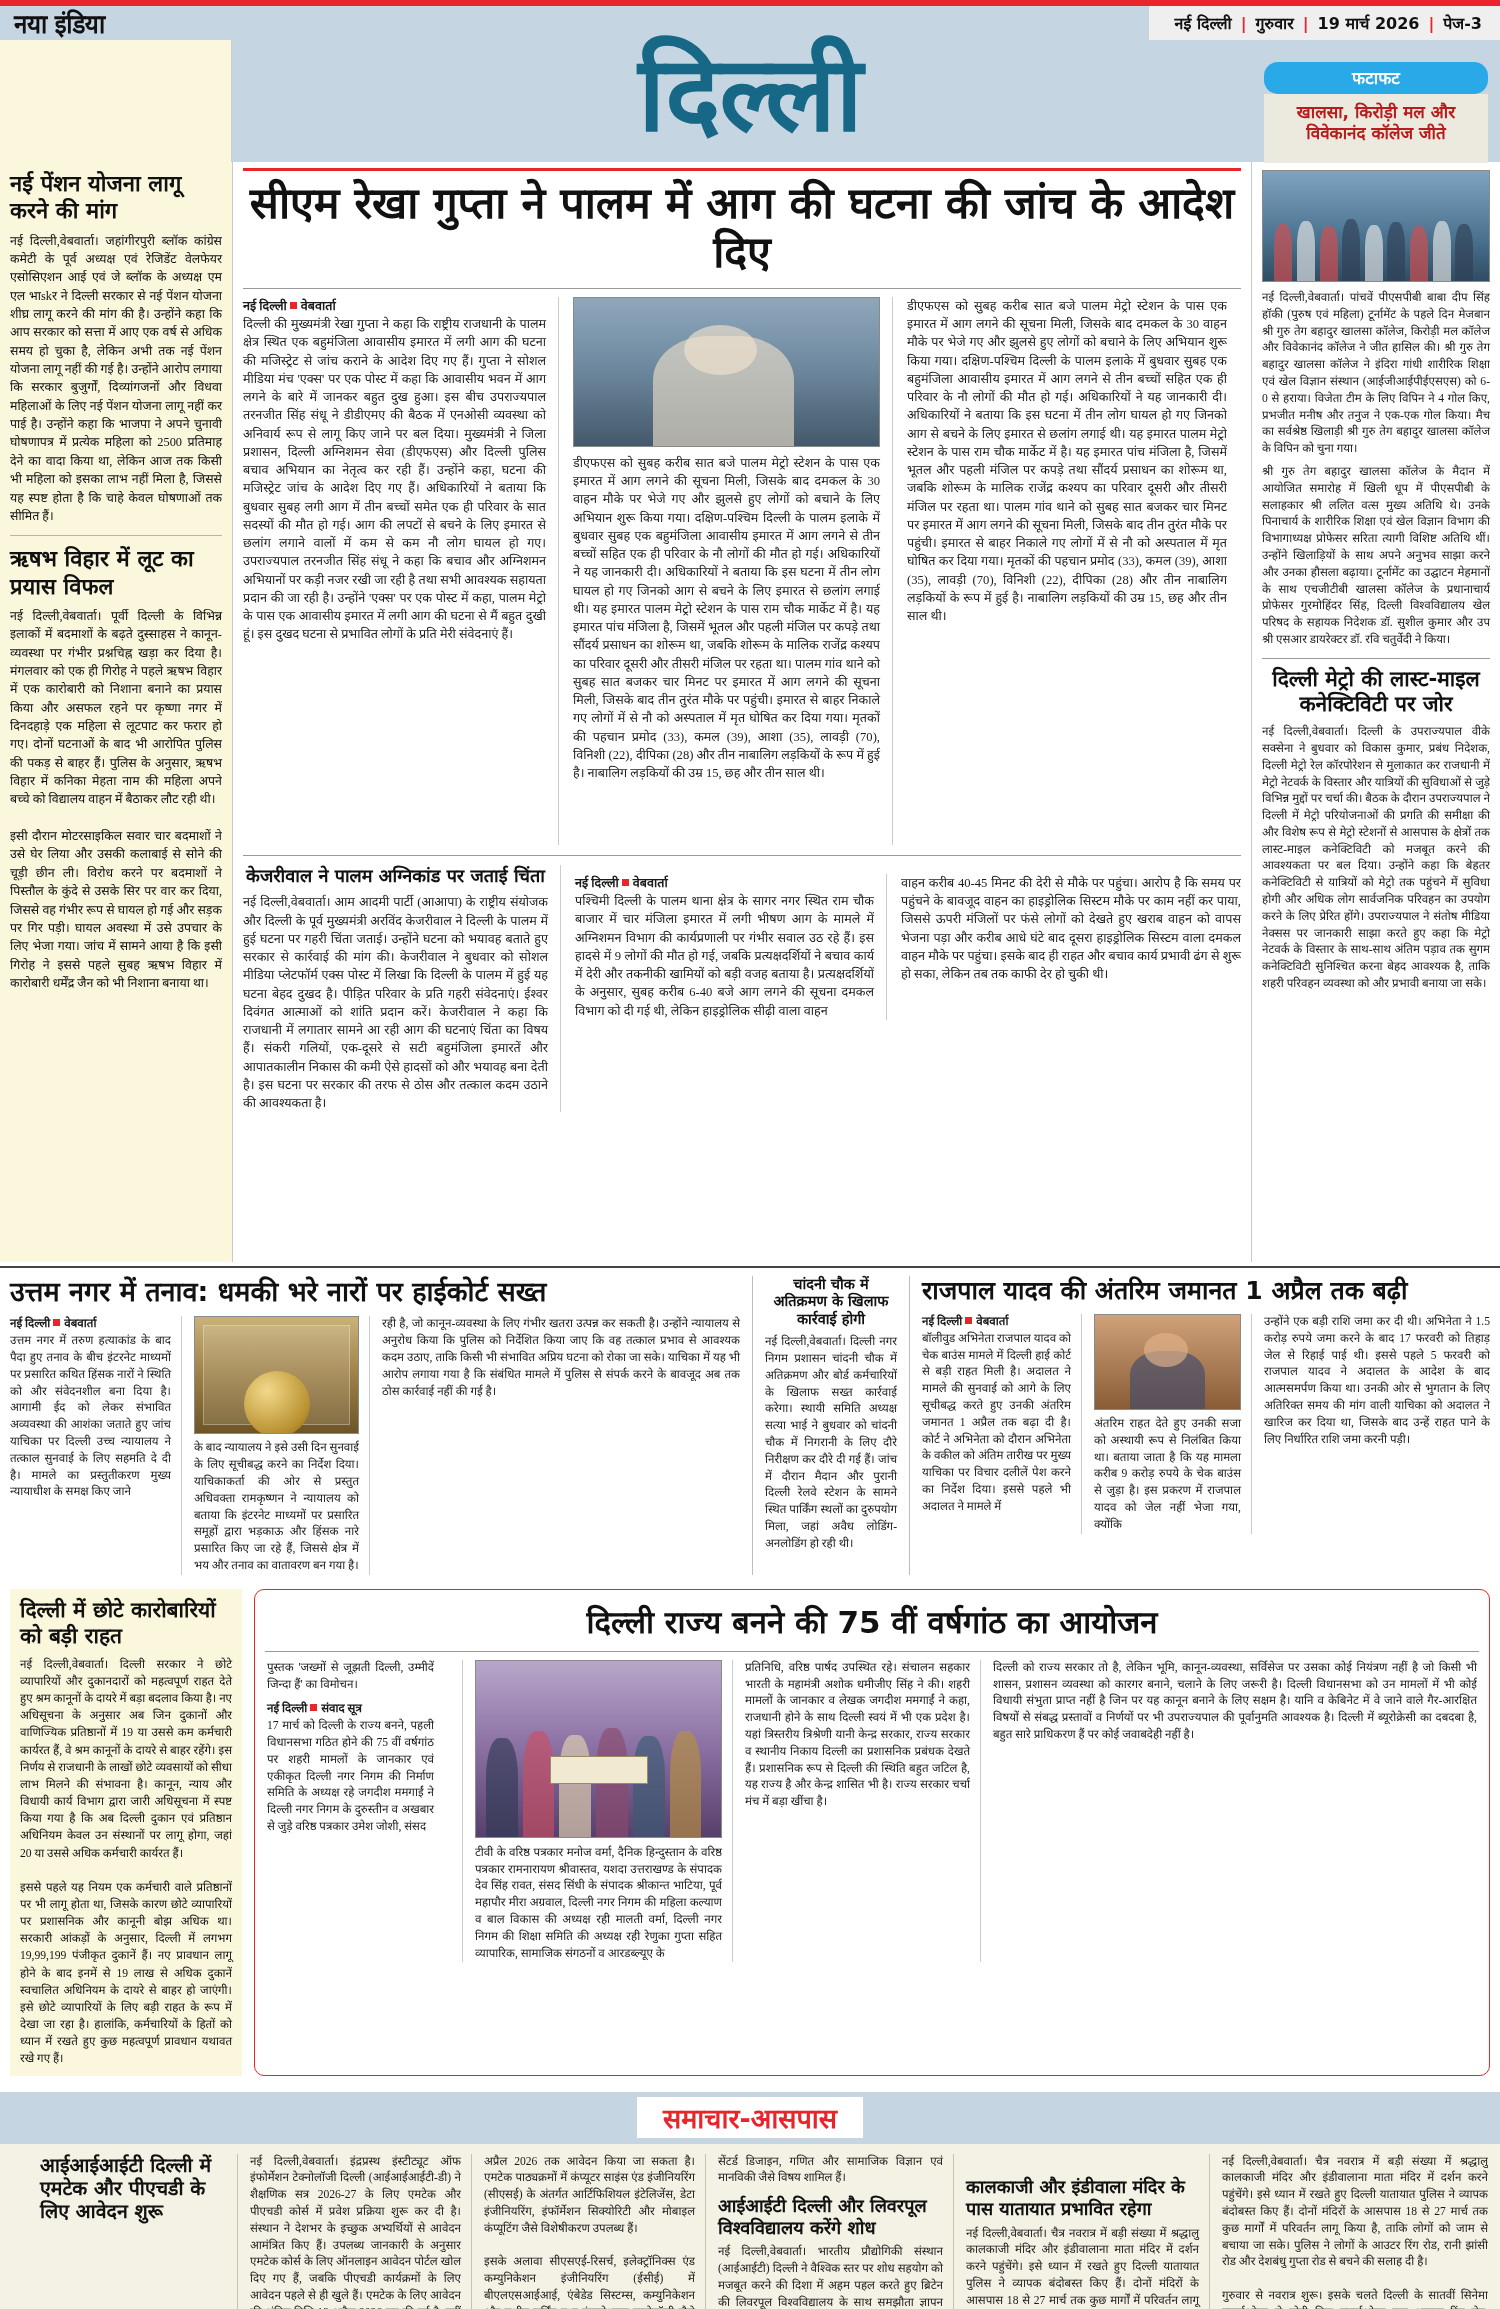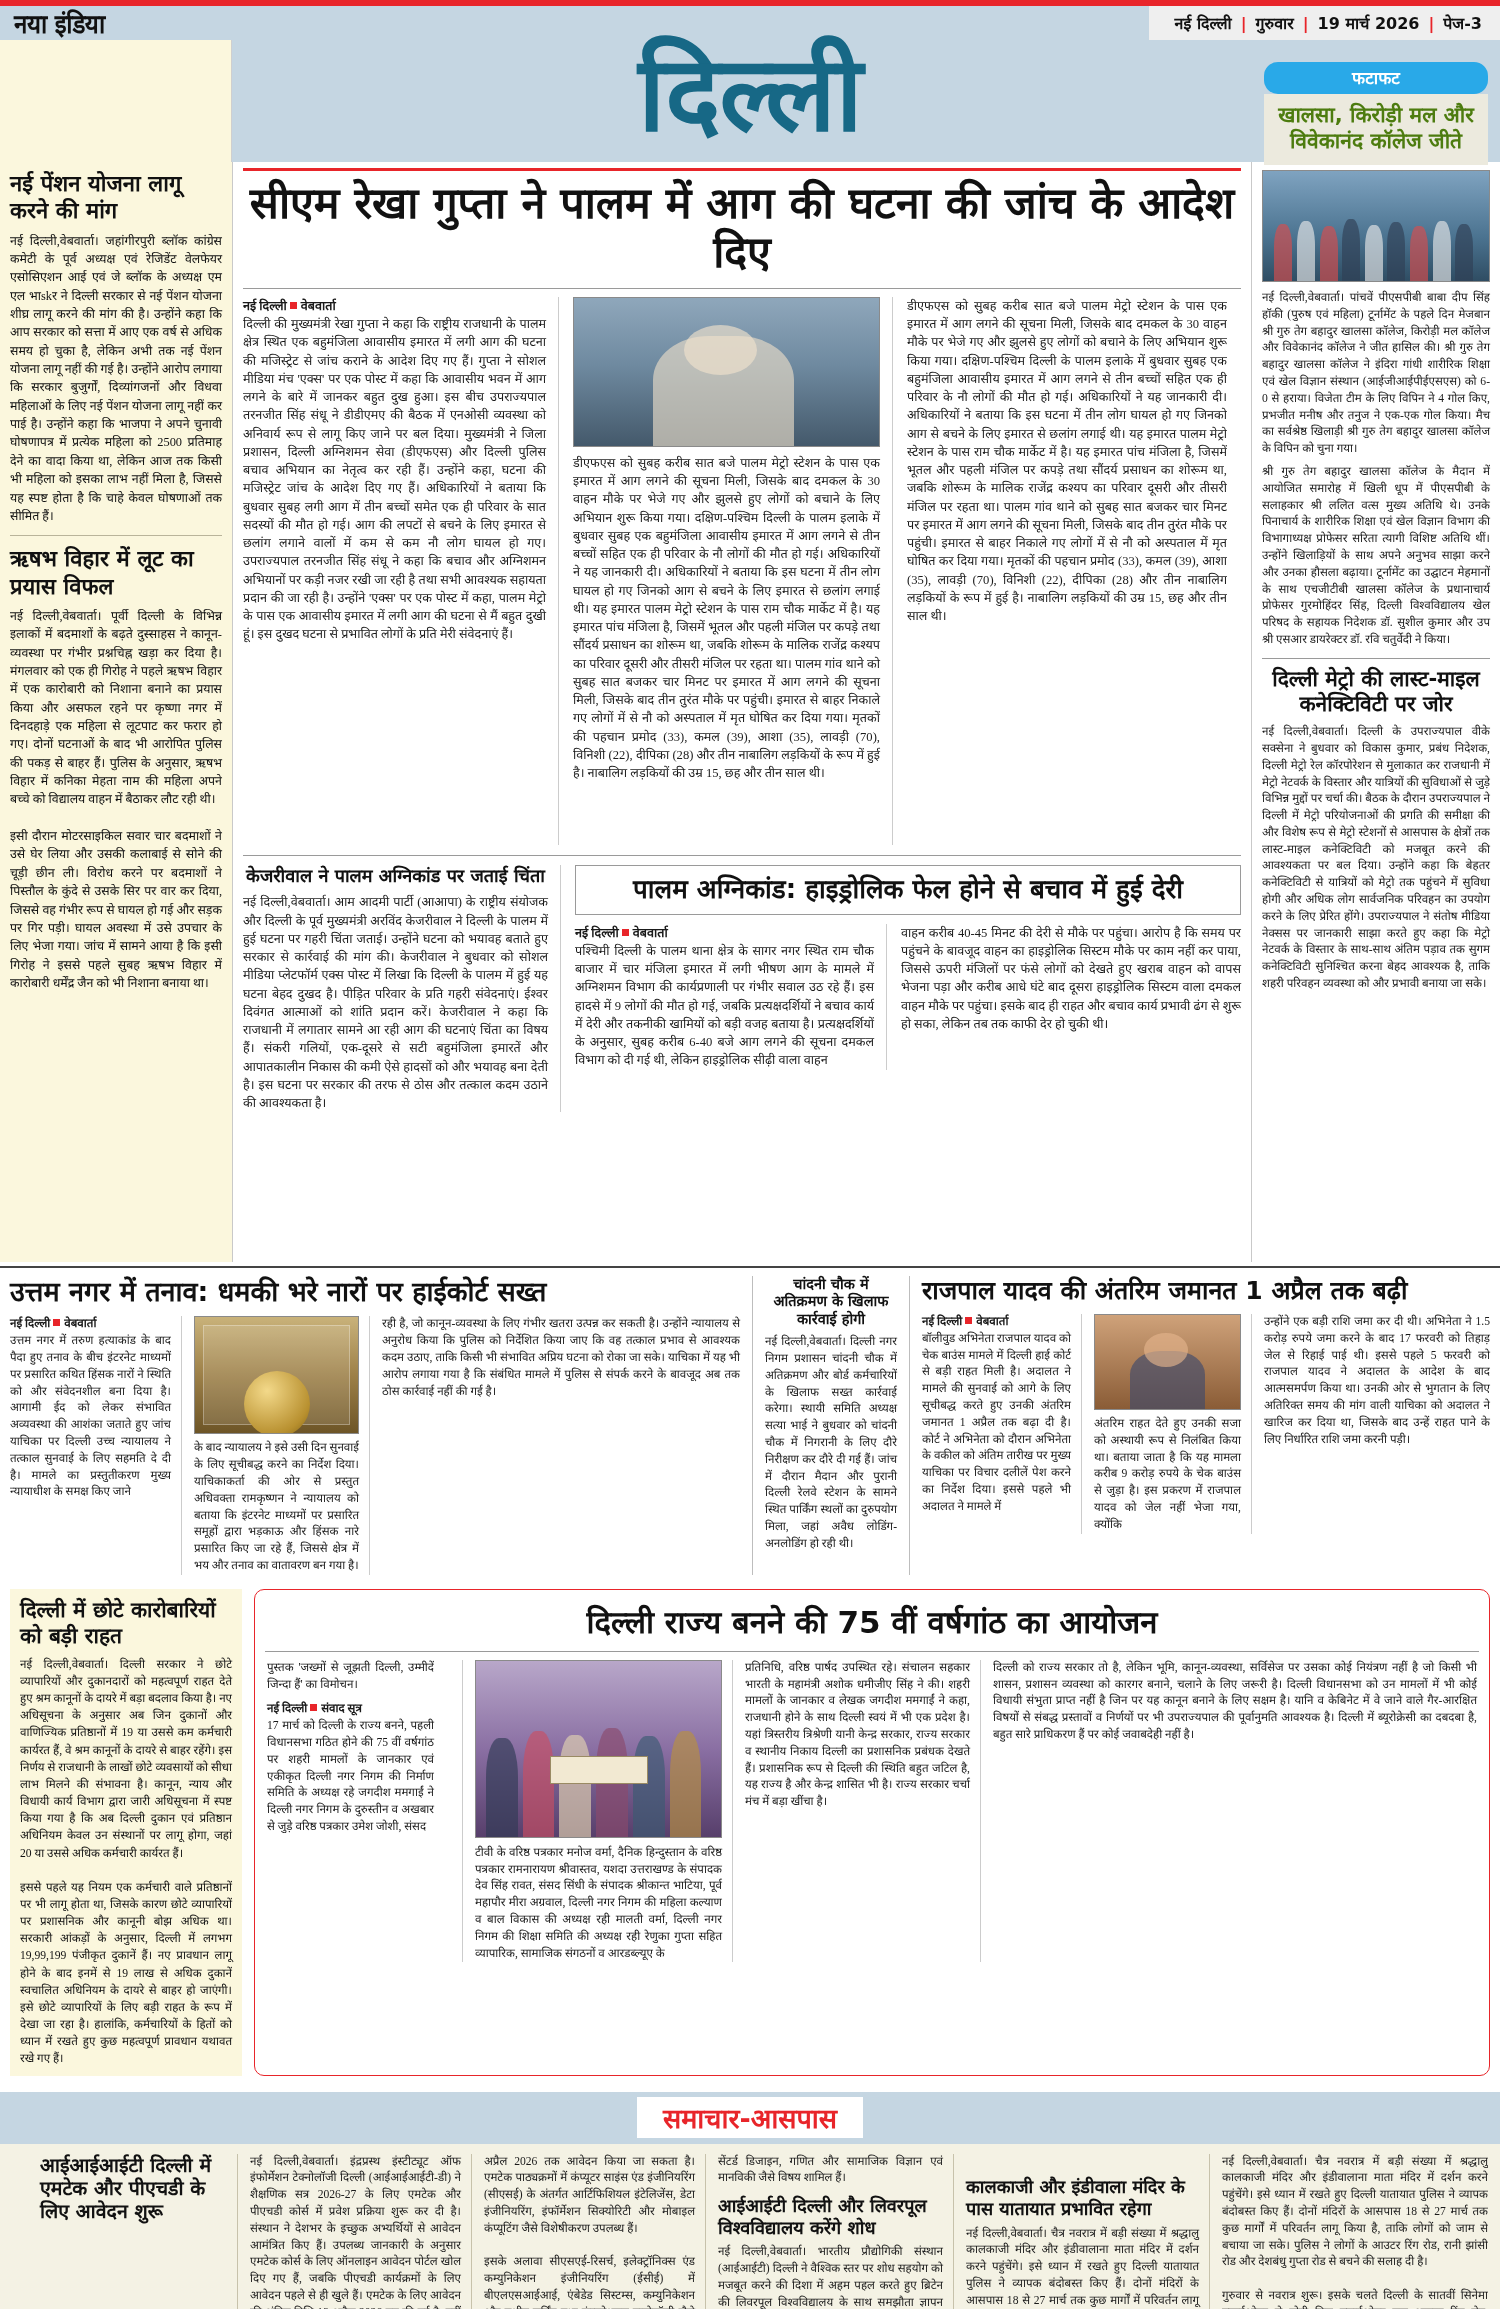--- a/index.html
+++ b/index.html
@@ -50,23 +50,23 @@
   }
   .fatafat-wrap {
     position:absolute; right:12px; top:22px; width:224px;
   }
   .fatafat-badge {
     background:#29a9e8; color:#fff; text-align:center;
     font-family:"DejaVu Sans", sans-serif; font-weight:900; font-size:17px;
     padding:4px 0 5px; border-radius:14px;
   }
   .fatafat-head {
-    background:#eceade; padding:8px 8px 10px; text-align:center;
-    font-family:"DejaVu Sans", sans-serif; font-weight:700; font-size:21px;
-    line-height:1.25; color:#4d7c0f;
+    background:#eceade; padding:8px 8px 18px; text-align:center;
+    font-family:"DejaVu Sans", sans-serif; font-weight:700; font-size:17px;
+    line-height:1.25; color:#b91c1c;
   }
 
   
   .redrule { height:3px; background:#e8252a; }
   .thinrule { height:1px; background:#9a9a9a; }
   .vline { width:1px; background:#bdbdbd; }
   .hl-l  { font-family:"DejaVu Sans", sans-serif; font-weight:700; line-height:1.2; color:#111; }
   .body-txt {
     font-family:"Liberation Serif", serif; font-size:12.6px; line-height:1.45;
     text-align:justify; color:#1a1a1a; hyphens:auto;
@@ -214,21 +214,20 @@
         </div>
       </div>
 
       <div class="thinrule" style="margin:10px 0 9px;"></div>
       <div style="display:flex; gap:14px;">
         <div style="width:318px; border-right:1px solid #ccc; padding-right:12px;">
           <div class="hl-l" style="font-size:18px; text-align:center; margin-bottom:7px;">केजरीवाल ने पालम अग्निकांड पर जताई चिंता</div>
           <p class="body-txt">नई दिल्ली,वेबवार्ता। आम आदमी पार्टी (आआपा) के राष्ट्रीय संयोजक और दिल्ली के पूर्व मुख्यमंत्री अरविंद केजरीवाल ने दिल्ली के पालम में हुई घटना पर गहरी चिंता जताई। उन्होंने घटना को भयावह बताते हुए सरकार से कार्रवाई की मांग की। केजरीवाल ने बुधवार को सोशल मीडिया प्लेटफॉर्म एक्स पोस्ट में लिखा कि दिल्ली के पालम में हुई यह घटना बेहद दुखद है। पीड़ित परिवार के प्रति गहरी संवेदनाएं। ईश्वर दिवंगत आत्माओं को शांति प्रदान करें। केजरीवाल ने कहा कि राजधानी में लगातार सामने आ रही आग की घटनाएं चिंता का विषय हैं। संकरी गलियों, एक-दूसरे से सटी बहुमंजिला इमारतें और आपातकालीन निकास की कमी ऐसे हादसों को और भयावह बना देती है। इस घटना पर सरकार की तरफ से ठोस और तत्काल कदम उठाने की आवश्यकता है।</p>
         </div>
         <div style="flex:1;">
-          <div class="boxhead">पालम अग्निकांड: हाइड्रोलिक फेल होने से बचाव में हुई देरी</div>
           <div style="display:flex; gap:14px; margin-top:9px;">
             <div style="width:312px; border-right:1px solid #ccc; padding-right:12px;">
               <p class="body-txt">
                 <span class="dateline">नई दिल्ली</span><span class="bullet-sq"></span><span class="dateline">वेबवार्ता</span>
               </p>
               <p class="body-txt">पश्चिमी दिल्ली के पालम थाना क्षेत्र के सागर नगर स्थित राम चौक बाजार में चार मंजिला इमारत में लगी भीषण आग के मामले में अग्निशमन विभाग की कार्यप्रणाली पर गंभीर सवाल उठ रहे हैं। इस हादसे में 9 लोगों की मौत हो गई, जबकि प्रत्यक्षदर्शियों ने बचाव कार्य में देरी और तकनीकी खामियों को बड़ी वजह बताया है। प्रत्यक्षदर्शियों के अनुसार, सुबह करीब 6-40 बजे आग लगने की सूचना दमकल विभाग को दी गई थी, लेकिन हाइड्रोलिक सीढ़ी वाला वाहन</p>
             </div>
             <div style="flex:1;">
               <p class="body-txt">वाहन करीब 40-45 मिनट की देरी से मौके पर पहुंचा। आरोप है कि समय पर पहुंचने के बावजूद वाहन का हाइड्रोलिक सिस्टम मौके पर काम नहीं कर पाया, जिससे ऊपरी मंजिलों पर फंसे लोगों को देखते हुए खराब वाहन को वापस भेजना पड़ा और करीब आधे घंटे बाद दूसरा हाइड्रोलिक सिस्टम वाला दमकल वाहन मौके पर पहुंचा। इसके बाद ही राहत और बचाव कार्य प्रभावी ढंग से शुरू हो सका, लेकिन तब तक काफी देर हो चुकी थी।</p>
             </div>

